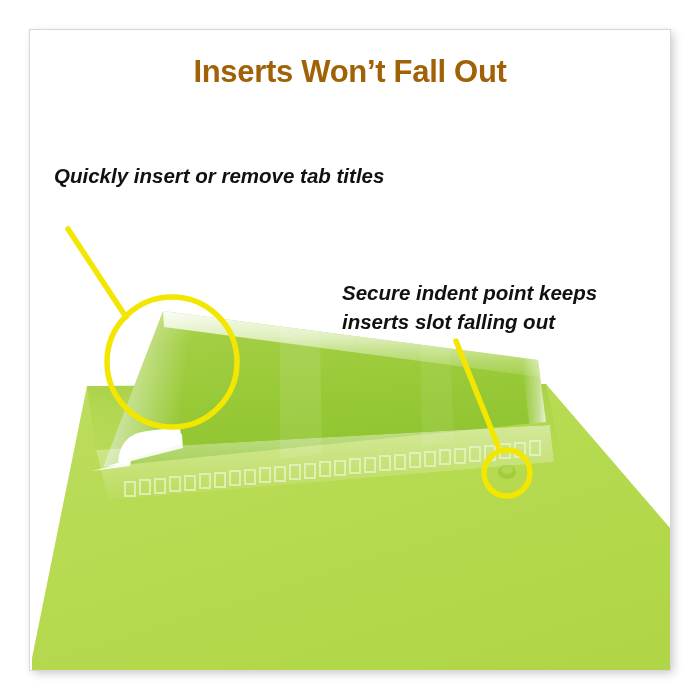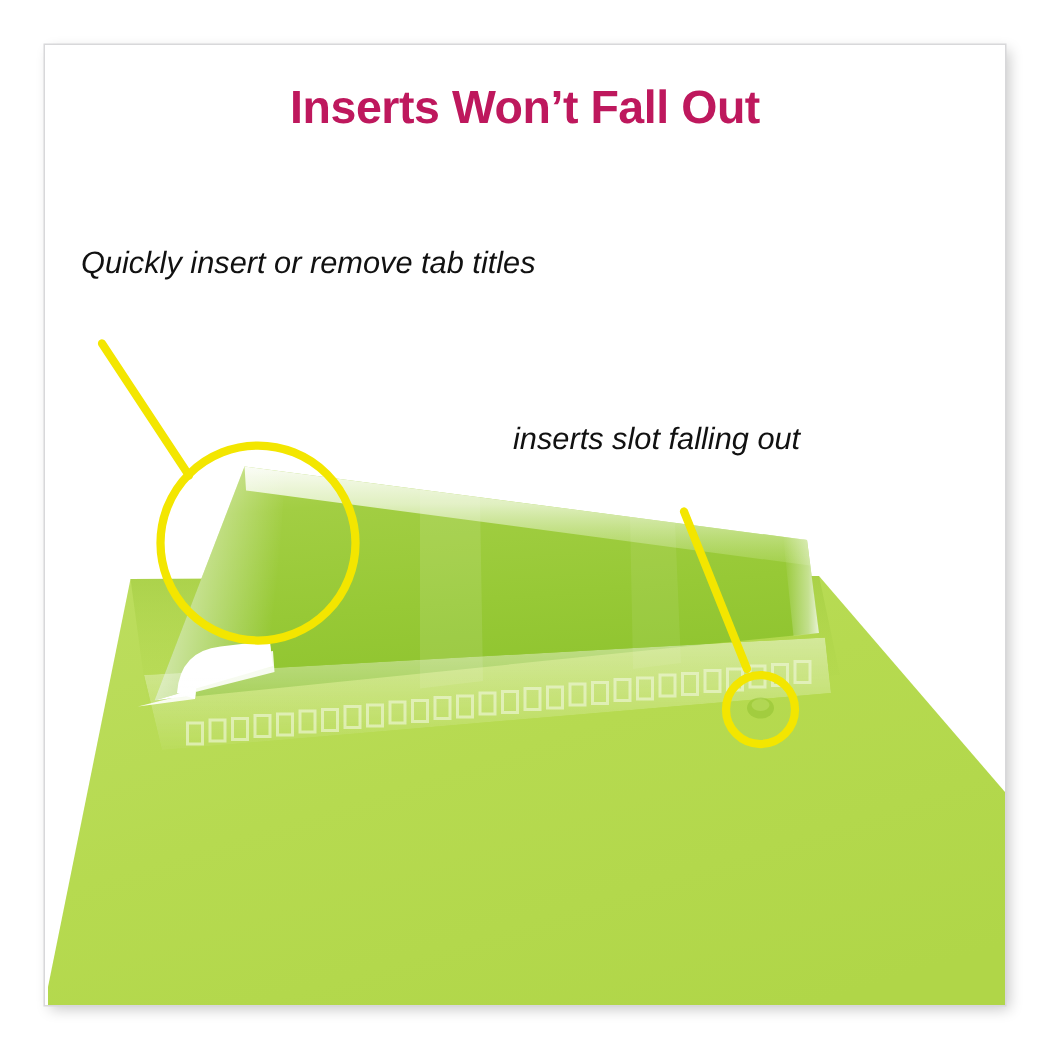--- a/index.html
+++ b/index.html
@@ -38,35 +38,35 @@
     overflow: hidden;
   }
 
   
   #headline {
     position: absolute;
     left: 0;
     top: 25px;
     width: 640px;
     text-align: center;
-    color: #be185d;
+    color: #a16207;
     font-size: 31px;
     font-weight: bold;
     letter-spacing: -0.3px;
     line-height: 1.1;
     white-space: nowrap;
   }
 
   
   .callout {
     position: absolute;
     color: #111111;
     font-size: 20.5px;
     font-style: italic;
-    font-weight: normal;
+    font-weight: bold;
     line-height: 1.42;
     white-space: nowrap;
   }
   .callout .ln { display: block; }
   #callout-left  { left: 24px;  top: 131px; text-align: left; }
   #callout-right { left: 312px; top: 248px; text-align: left; }
 
   
   .layer {
     position: absolute;
@@ -211,17 +211,18 @@
 
     </div>
 
     <div id="headline">Inserts Won’t Fall Out</div>
 
     <div class="callout" id="callout-left">
       <span class="ln">Quickly insert or remove tab titles</span>
     </div>
 
     <div class="callout" id="callout-right">
+      <span class="ln">Secure indent point keeps</span>
       <span class="ln">inserts slot falling out</span>
     </div>
 
   </div>
 </div>
 
 </body></html>

